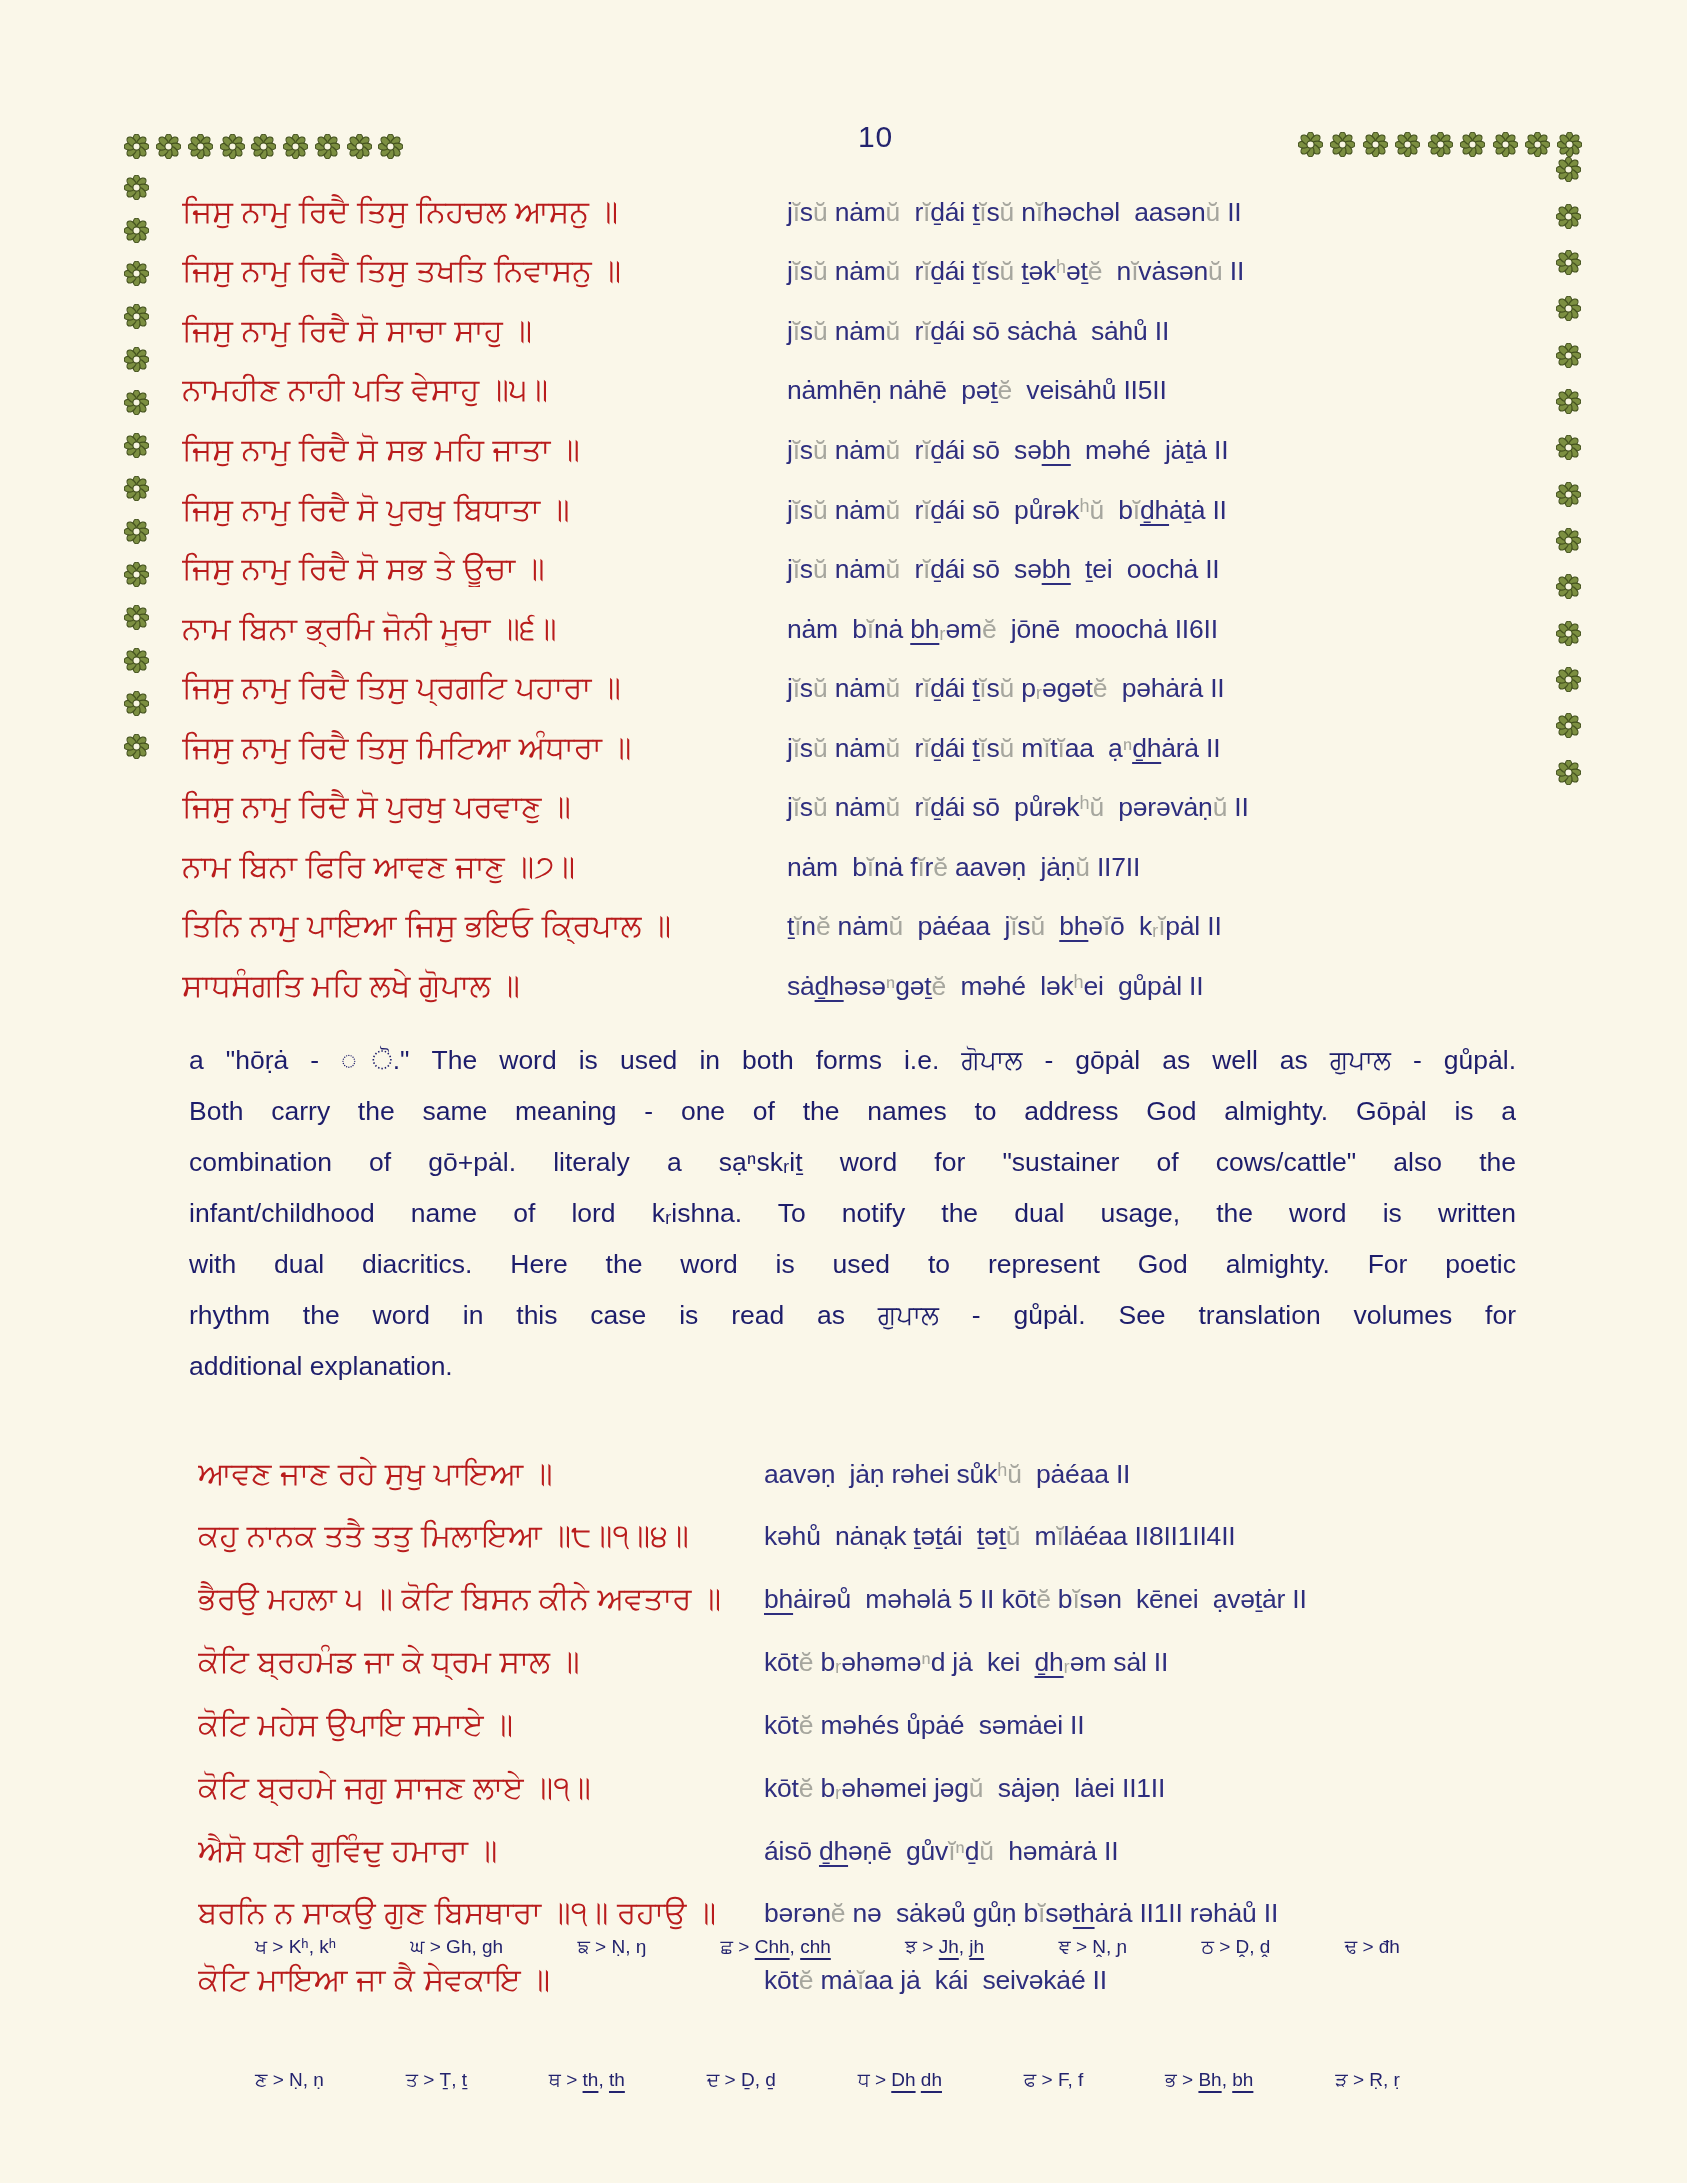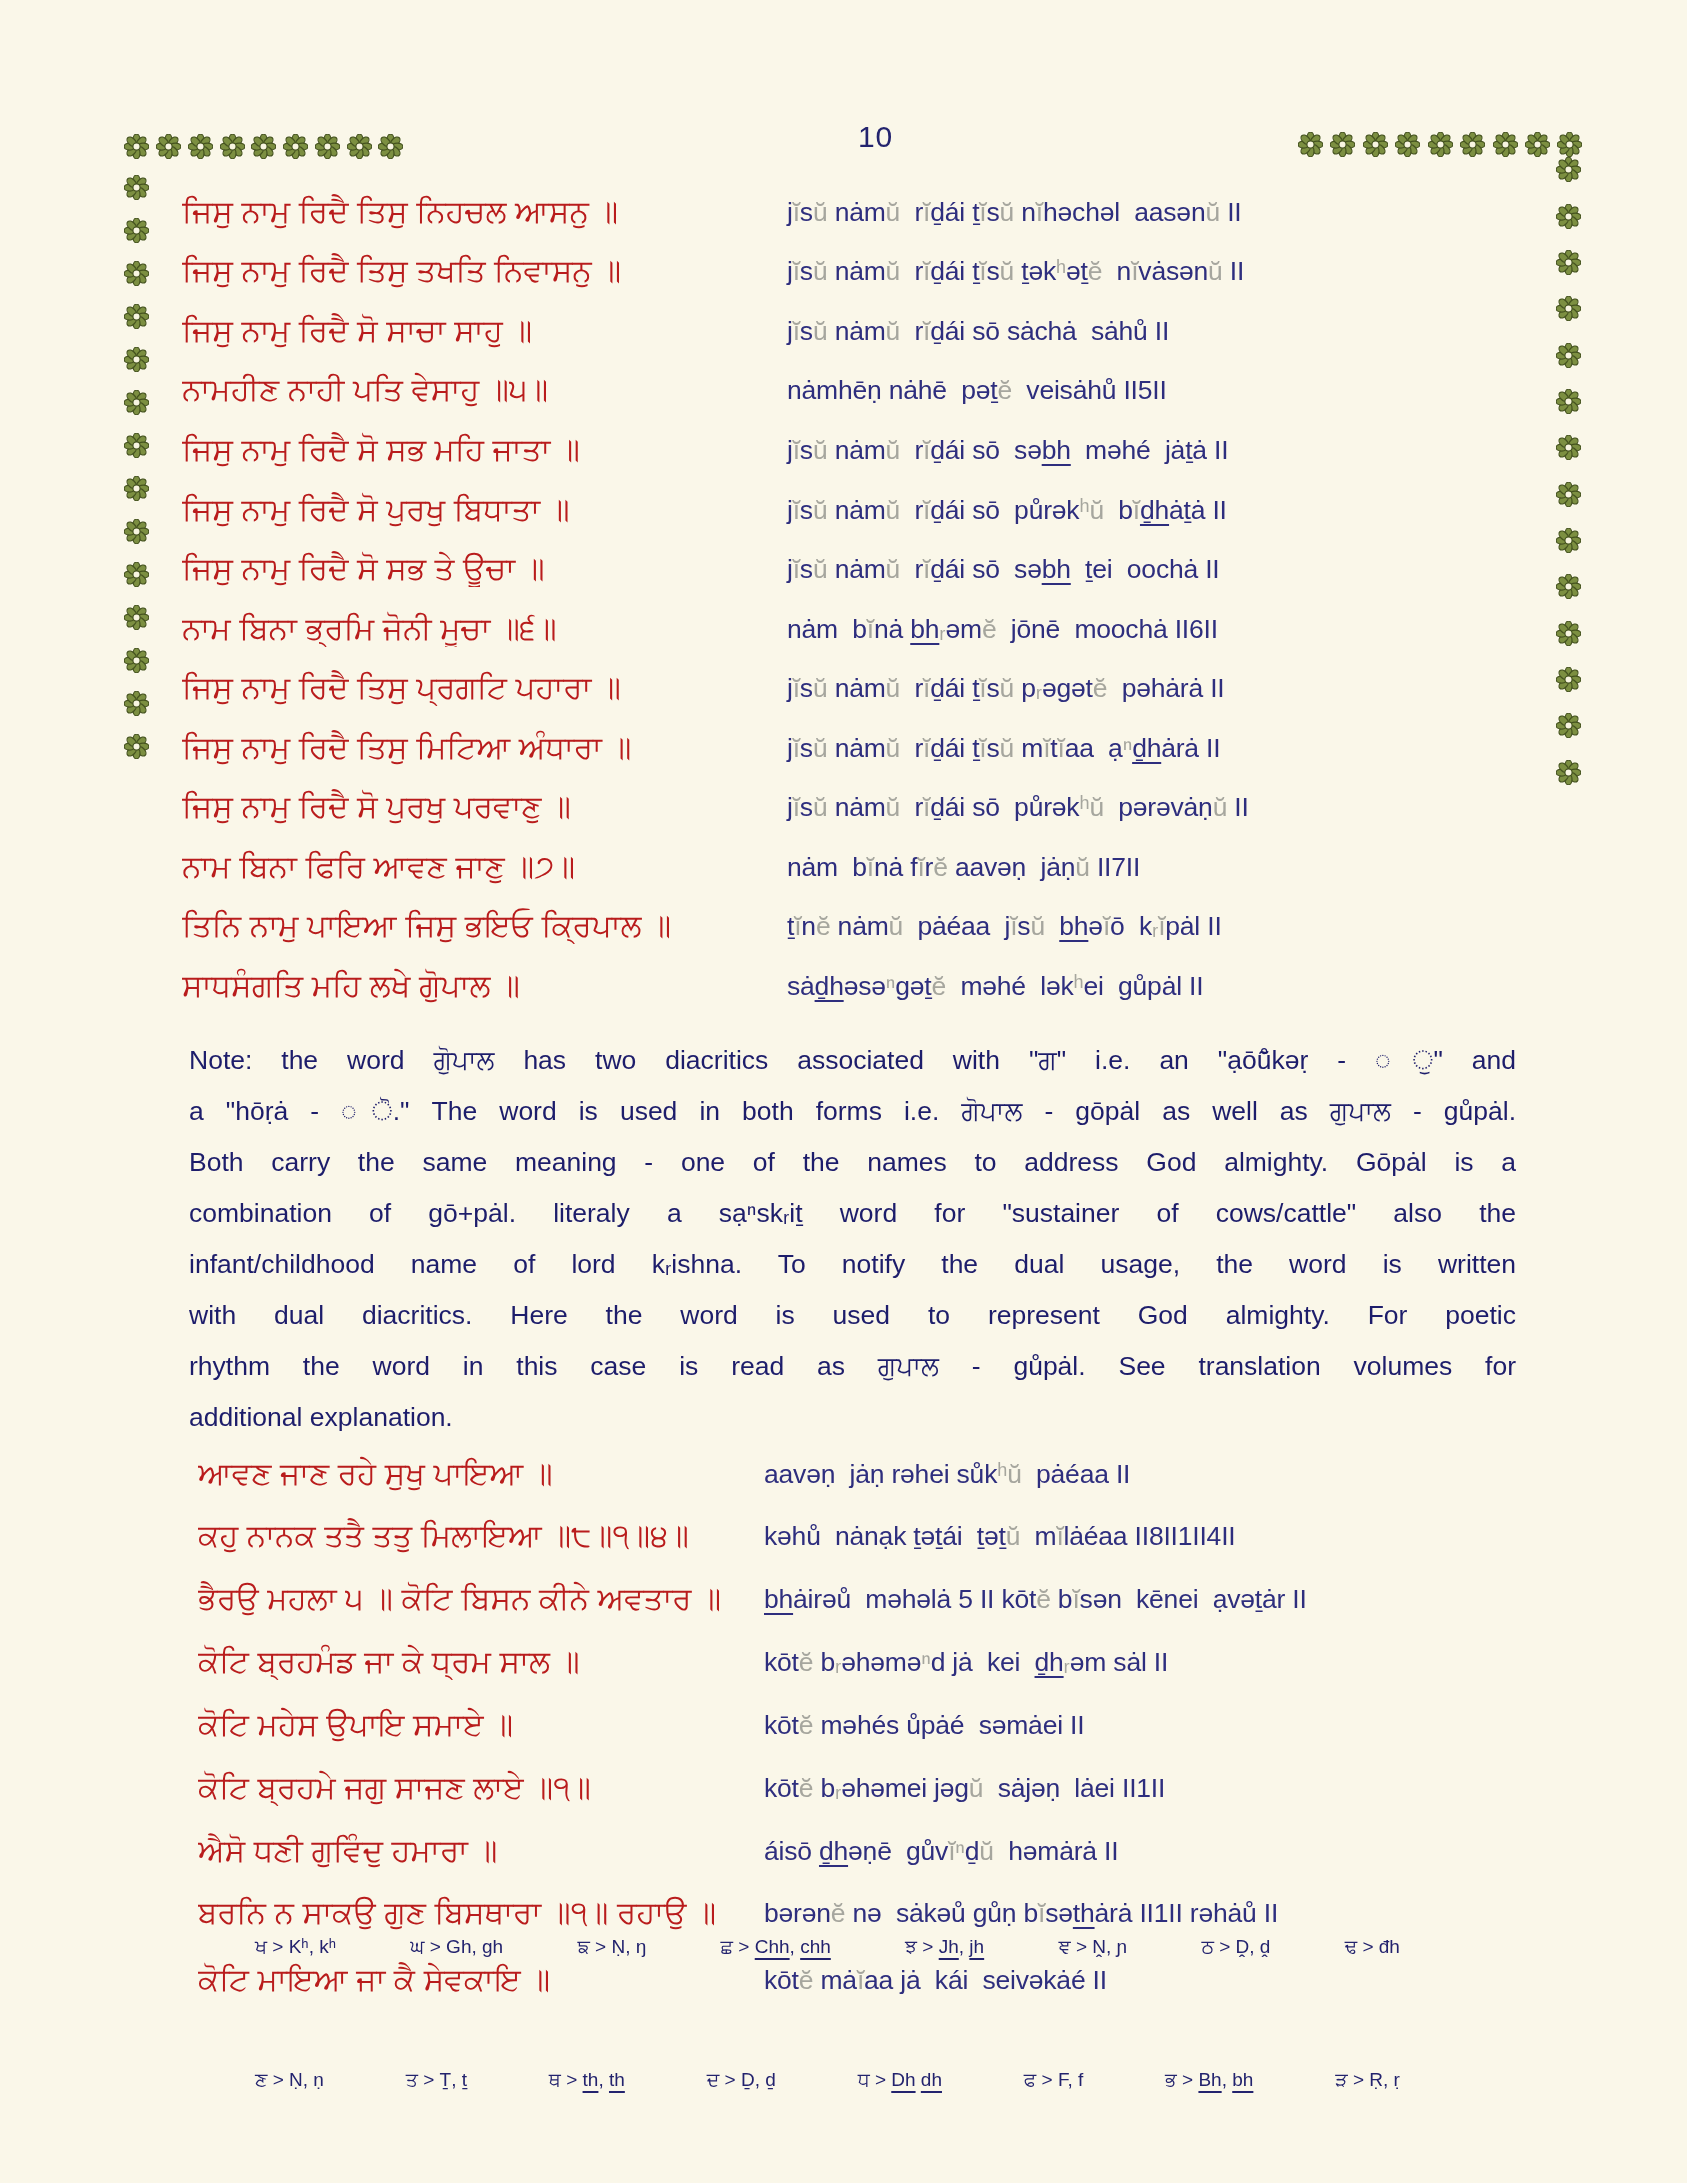--- a/index.html
+++ b/index.html
@@ -1347,21 +1347,20 @@
       <div class="verse-row" style="top: 908px;">
         <div class="gur">ਤਿਨਿ ਨਾਮੁ ਪਾਇਆ ਜਿਸੁ ਭਇਓ ਕ੍ਰਿਪਾਲ ॥</div>
         <div class="translit">ṯ<span class="gr">ĭ</span>n<span class="gr">ĕ</span> nȧm<span class="gr">ŭ</span>  pȧéaa  j<span class="gr">ĭ</span>s<span class="gr">ŭ</span>  <span class="ul">bh</span>ə<span class="gr">ĭ</span>ō  k<span class="gr">ᵣ</span><span class="gr">ĭ</span>pȧl II</div>
       </div>
       <div class="verse-row" style="top: 968px;">
         <div class="gur">ਸਾਧਸੰਗਤਿ ਮਹਿ ਲਖੇ ਗੋੁਪਾਲ ॥</div>
         <div class="translit">sȧ<span class="ul">ḏh</span>əsə<span class="gr">ⁿ</span>gəṯ<span class="gr">ĕ</span>  məhé  lək<span class="gr">ʰ</span>ei  gůpȧl II</div>
       </div>
     </div>
   <div class="note" id="note">
-      <div class="note-line">Note: the word ਗੋੁਪਾਲ has two diacritics associated with "ਗ" i.e. an "ạōů̃kəṛ - ◌ੁ" and</div>
       <div class="note-line">a "hōṛȧ - ◌ੋ." The word is used in both forms i.e. ਗੋਪਾਲ - gōpȧl as well as ਗੁਪਾਲ - gůpȧl.</div>
       <div class="note-line">Both carry the same meaning - one of the names to address God almighty. Gōpȧl is a</div>
       <div class="note-line">combination of gō+pȧl. literaly a sạⁿskᵣiṯ word for "sustainer of cows/cattle" also the</div>
       <div class="note-line">infant/childhood name of lord kᵣishna. To notify the dual usage, the word is written</div>
       <div class="note-line">with dual diacritics. Here the word is used to represent God almighty. For poetic</div>
       <div class="note-line">rhythm the word in this case is read as ਗੁਪਾਲ - gůpȧl. See translation volumes for</div>
       <div class="note-line last">additional explanation.</div>
     </div>
   <div id="verses2" class="blk2">
       <div class="verse-row" style="top: 1456px;">

